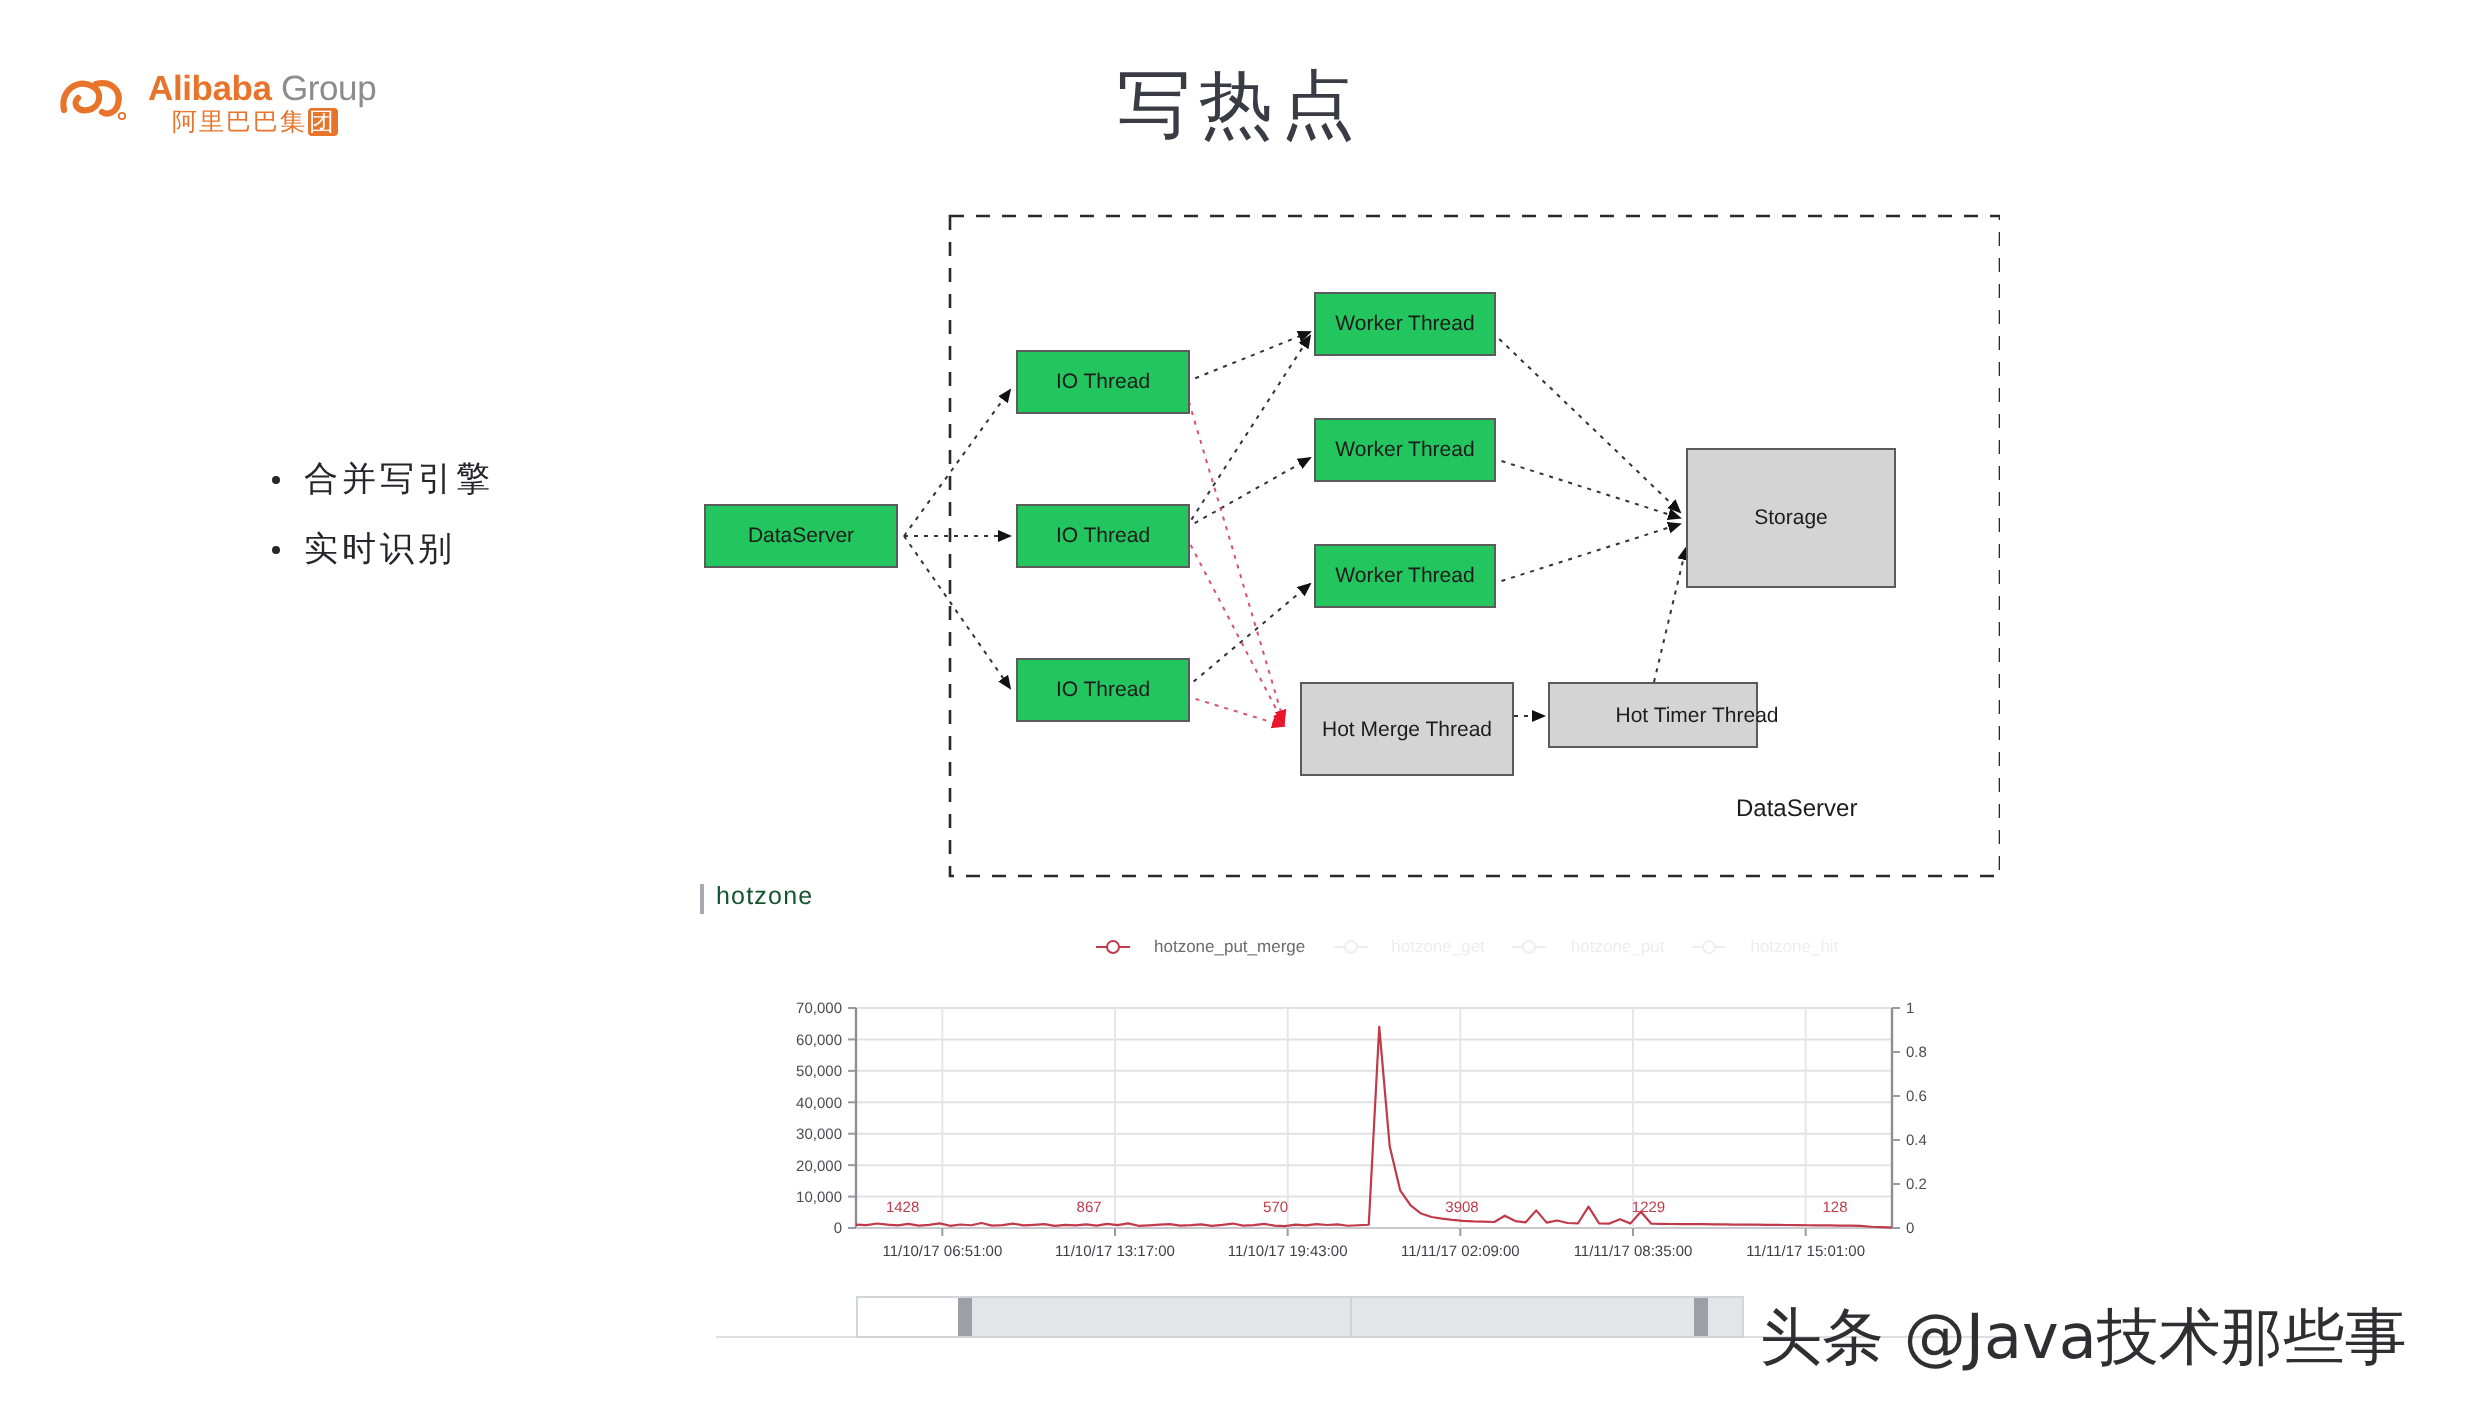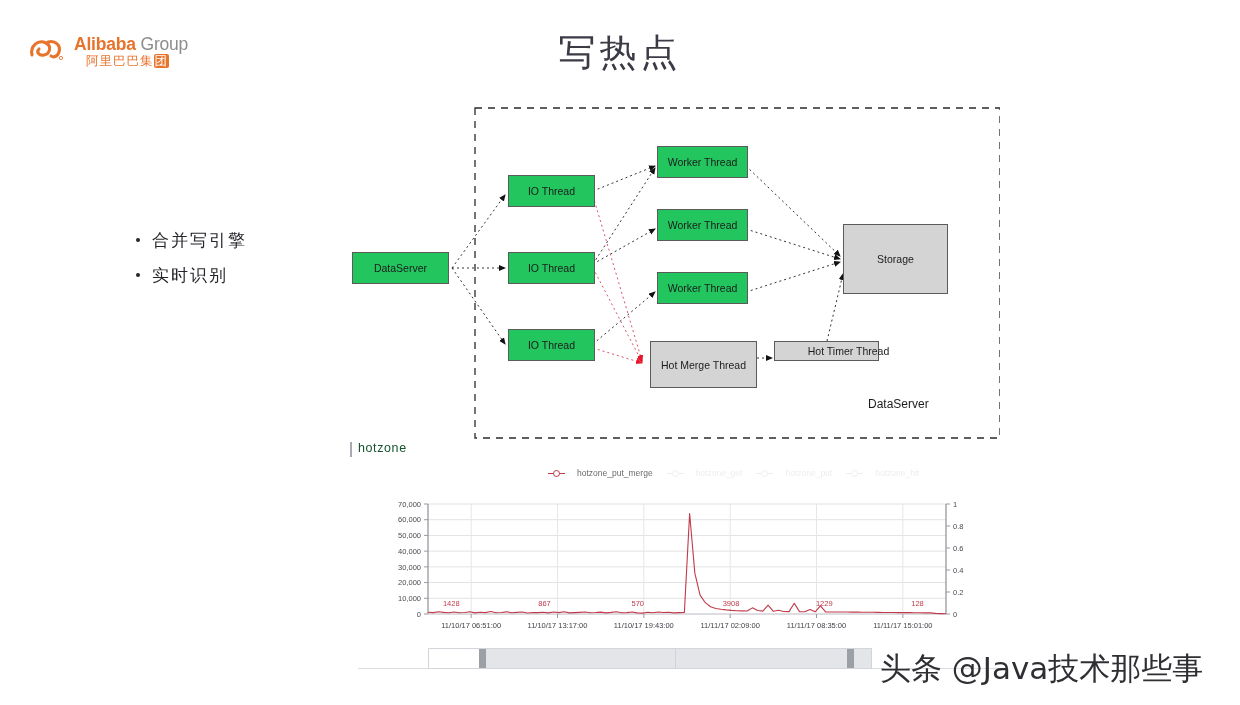--- a/index.html
+++ b/index.html
@@ -160,21 +160,21 @@
   <div class="node" style="left:317px;top:113px;width:91px;height:32px;">
     <span>Worker Thread</span>
   </div>
   <div class="node" style="left:317px;top:176px;width:91px;height:32px;">
     <span>Worker Thread</span>
   </div>
 
   <div class="node grey" style="left:310px;top:245px;width:107px;height:47px;justify-content:center;">
     <span>Hot Merge Thread</span>
   </div>
-  <div class="node grey" style="left:434px;top:245px;width:105px;height:20px;padding-left:44px;">
+  <div class="node grey" style="left:434px;top:245px;width:105px;height:33px;padding-left:44px;">
     <span>Hot Timer Thread</span>
   </div>
 
   <div class="node grey" style="left:503px;top:128px;width:105px;height:70px;">
     <span>Storage</span>
   </div>
 </div>
 
 <div class="hotzone">hotzone</div>
 

